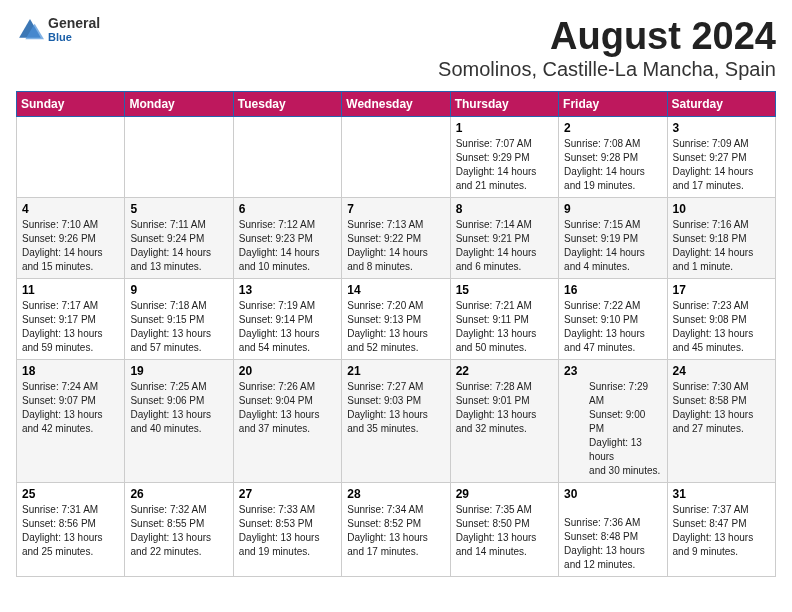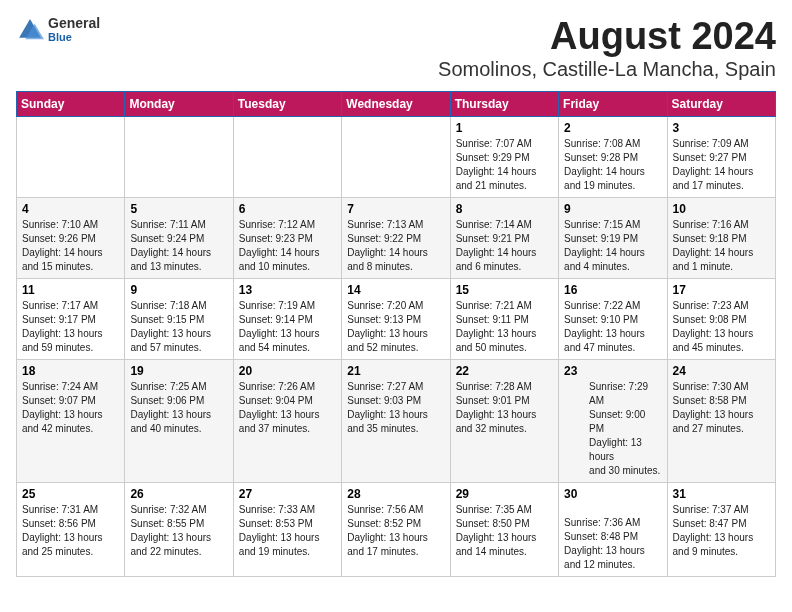--- a/index.html
+++ b/index.html
@@ -325,21 +325,21 @@
         </td>
         <td>
           <span class="day-number">27</span>
           <div class="day-info" style="white-space: pre-line;">Sunrise: 7:33 AM
 Sunset: 8:53 PM
 Daylight: 13 hours
 and 19 minutes.</div>
         </td>
         <td>
           <span class="day-number">28</span>
-          <div class="day-info" style="white-space: pre-line;">Sunrise: 7:56 AM
+          <div class="day-info" style="white-space: pre-line;">Sunrise: 7:34 AM
 Sunset: 8:52 PM
 Daylight: 13 hours
 and 17 minutes.</div>
         </td>
         <td>
           <span class="day-number">29</span>
           <div class="day-info" style="white-space: pre-line;">Sunrise: 7:35 AM
 Sunset: 8:50 PM
 Daylight: 13 hours
 and 14 minutes.</div>

